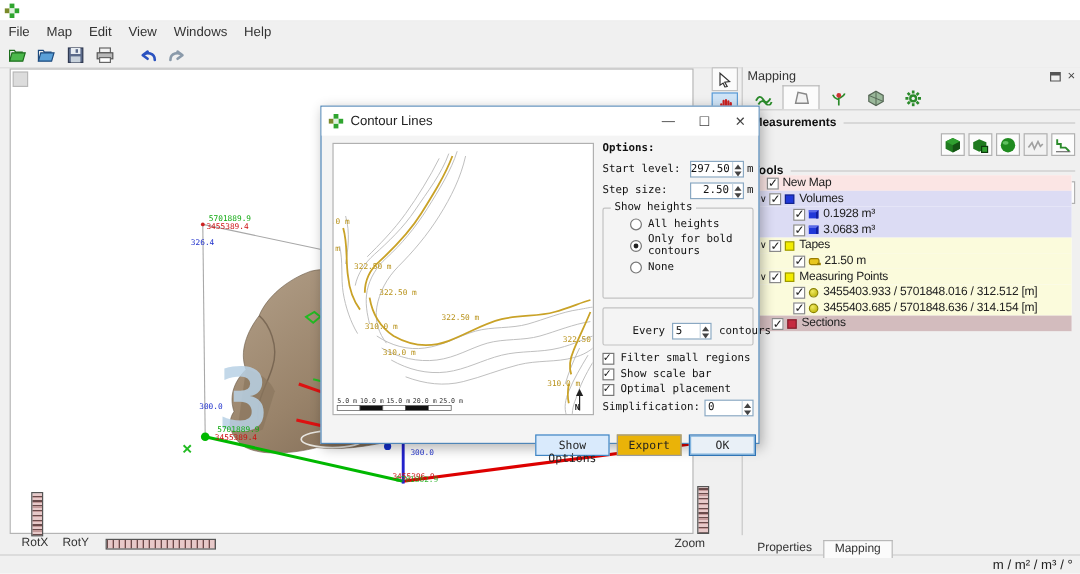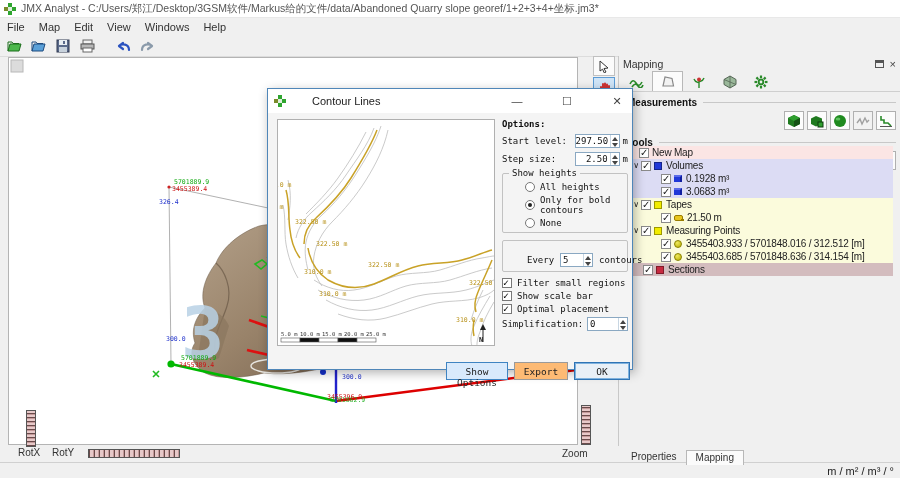--- a/index.html
+++ b/index.html
@@ -71,21 +71,21 @@
 
   
   #bottom-tabs { position:absolute; left:622px; top:450px; display:flex; z-index:2; }
   .btab { font-size:10px; padding:1px 9px 2px 9px; color:#333; }
   .btab.sel { background:#fbfbfb; border:1px solid #b8b8b8; border-bottom:none; }
   #statusbar { position:absolute; left:0; top:462px; width:900px; height:16px; background:#f0f0f0; border-top:1px solid #d0d0d0; display:flex; align-items:center; justify-content:flex-end; padding-right:6px; }
   #statusbar .units { font-size:11px; color:#222; }
 
   
   #dialog { position:absolute; left:267px; top:88px; width:366px; height:282px; background:#f4f4f4; border:1px solid #4f86b8; box-shadow:2px 3px 10px rgba(0,0,0,.3); z-index:20; }
-  #dlg-titlebar { height:24px; background:#fff; display:flex; align-items:center; padding-left:6px;gap:20px; }
+  #dlg-titlebar { height:24px; background:#fff; display:flex; align-items:center; padding-left:6px; }
   #dlg-titlebar .dtitle { font-size:11px; color:#222; margin-left:6px; flex:1; }
   .dlg-btn { width:30px; text-align:center; font-size:11px; color:#444; }
   #dlg-preview { position:absolute; left:9px; top:30px; width:218px; height:227px; background:#fff; border:1px solid #b0b0b0; overflow:hidden; }
 
   #dlg-opts { position:absolute; left:234px; top:30px; width:126px; font-family:"DejaVu Sans Mono", monospace; font-size:9px; color:#111; }
   .orow { display:flex; align-items:center; margin-bottom:4px; }
   .olabel { flex:1; }
   .spin { display:flex; border:1px solid #8aa8c2; background:#fff; height:14px;justify-content:flex-end; }
   .spin .val { width:34px; text-align:right; padding:1px 2px 0 0; }
   .spin .arrows { width:9px; border-left:1px solid #c8d6e2; display:flex; flex-direction:column; }
@@ -94,37 +94,36 @@
   .spin .arrows i.dn:after { content:""; position:absolute; left:1px; top:2px; border:3px solid transparent; border-top:4px solid #444; border-bottom:none; }
   .unit { margin-left:3px; }
   .gbox { border:1px solid #c2c2c2; border-radius:2px; padding:8px 4px 4px 22px; position:relative; margin:7px 0 6px 0; }
   .gbox .legend { position:absolute; top:-6px; left:6px; background:#f4f4f4; padding:0 3px; }
   .radio { width:10px; height:10px; border:1px solid #777; border-radius:50%; background:#fff; margin-right:5px; position:relative; flex:0 0 10px; }
   .radio.sel:after { content:""; position:absolute; left:2px; top:2px; width:4px; height:4px; border-radius:50%; background:#222; }
   .chk { width:10px; height:10px; border:1px solid #777; background:#fff; margin-right:5px; position:relative; flex:0 0 10px; }
   .chk.on:after { content:"✓"; position:absolute; left:0; top:-2px; font-size:10px; color:#111; }
   .rrow { display:flex; align-items:center; margin-bottom:3px; }
   #dlg-buttons { position:absolute; left:0; bottom:7px; width:100%; }
-  .dbtn { position:absolute; height:18px; font-size:9.5px; font-family:"DejaVu Sans Mono", monospace; background:#fdba74; border:1px solid #9a9a9a; text-align:center; padding-top:3px; }
+  .dbtn { position:absolute; height:18px; font-size:9.5px; font-family:"DejaVu Sans Mono", monospace; background:#eab308; border:1px solid #9a9a9a; text-align:center; padding-top:3px; }
   #btn-show-options { left:178px; width:62px; background:#d9eafc; border-color:#3f84c2; }
   #btn-export { left:246px; width:54px; }
   #btn-ok { left:306px; width:56px; background:#e9f0f7; border:1px solid #2f74b5; box-shadow:0 0 0 1px #7fb2de inset; }
 </style>
 </head>
 <body>
 
 <div id="titlebar">
   <span class="applogo">
       <i class="a"></i>
       <i class="b"></i>
       <i class="c"></i>
       <i class="d"></i>
       <i class="e"></i>
     </span>
-  <span class="ttext">JMX Analyst - C:/Users/郑江/Desktop/3GSM软件/Markus给的文件/data/Abandoned Quarry slope georef/1+2+3+4+坐标.jm3*</span>
 </div>
 
 <div id="menubar">
   <span class="mitem">File</span>
   <span class="mitem">Map</span>
   <span class="mitem">Edit</span>
   <span class="mitem">View</span>
   <span class="mitem">Windows</span>
   <span class="mitem">Help</span>
 </div>
@@ -547,21 +546,21 @@
     <div class="gbox">
       <span class="legend">Show heights</span>
       <div class="rrow">
           <span class="radio"></span>
           <span>All heights</span>
         </div>
       <div class="rrow">
           <span class="radio sel"></span>
           <span>Only for bold contours</span>
         </div>
-      <div class="rrow" style="margin-bottom:0;">
+      <div class="rrow" style="margin-bottom:16px;">
           <span class="radio"></span>
           <span>None</span>
         </div>
     </div>
 
     <div class="gbox">
       <div class="rrow" style="margin:4px 0 0 2px;">
         <span style="margin-right:6px;">Every</span>
         <span class="spin">
             <span class="val" style="width:22px; text-align:left; padding-left:2px;">5</span>

